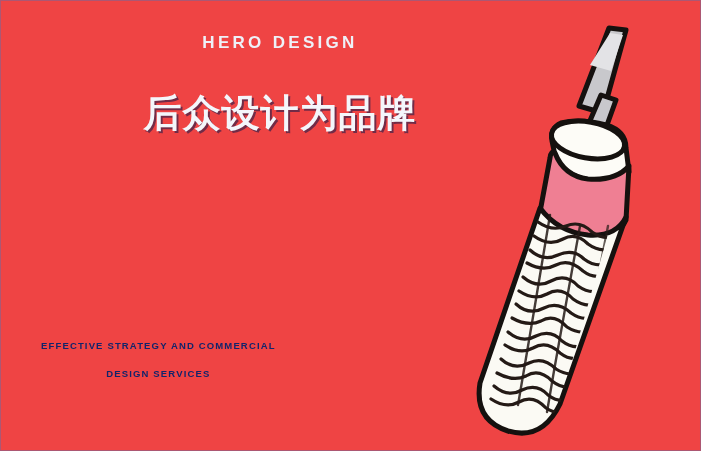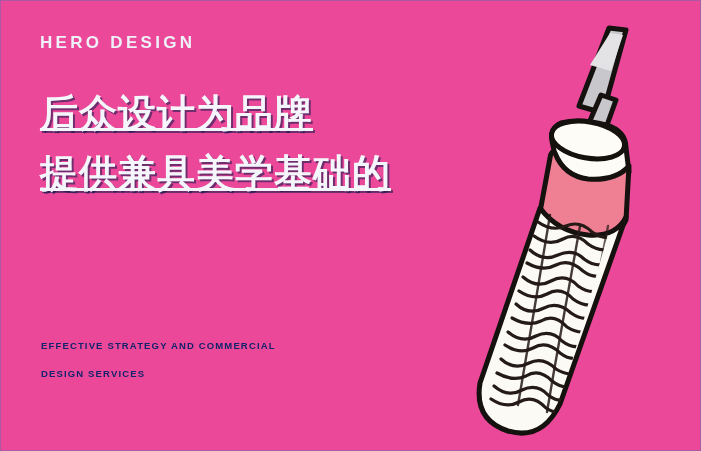--- a/index.html
+++ b/index.html
@@ -5,23 +5,24 @@
   html, body {
     margin: 0;
     padding: 0;
     background: #ffffff;
   }
   #banner {
     position: relative;
     width: 701px;
     height: 451px;
     overflow: hidden;
-    background: #ec4899;
+    background: #ef4444;
     font-family: "Liberation Sans", "DejaVu Sans", sans-serif;
     box-sizing: border-box;
+    text-align: center;
   }
   #banner::after {
     content: "";
     position: absolute;
     inset: 0;
     border: 1px solid #5a6fae;
     pointer-events: none;
     box-sizing: border-box;
     opacity: .45;
   }
@@ -49,21 +50,20 @@
     list-style: none;
   }
   .headline li {
     font-size: 38px;
     font-weight: 700;
     color: #f4f6fb;
     line-height: 60px;
     letter-spacing: 1px;
     white-space: nowrap;
     text-shadow: 2px 2px 0 rgba(10, 24, 74, .55);
-    text-decoration: underline;
   }
 
   .sub {
     position: absolute;
     left: 41px;
     top: 332px;
     z-index: 4;
   }
   .sub div {
     font-size: 9.5px;
@@ -142,21 +142,20 @@
           <path d="M178 226 q-10 52 -20 104 q-8 42 -14 80" stroke-width="2.4" opacity=".7"></path>
         </g>
       </g>
     </svg>
   </div>
 
   <div class="copy">
     <div class="eyebrow">HERO DESIGN</div>
     <ul class="headline">
       <li>后众设计为品牌</li>
-      <li>提供兼具美学基础的</li>
     </ul>
   </div>
 
   <div class="sub">
     <div>EFFECTIVE STRATEGY AND COMMERCIAL</div>
     <div>DESIGN SERVICES</div>
   </div>
 
 </div>
 

